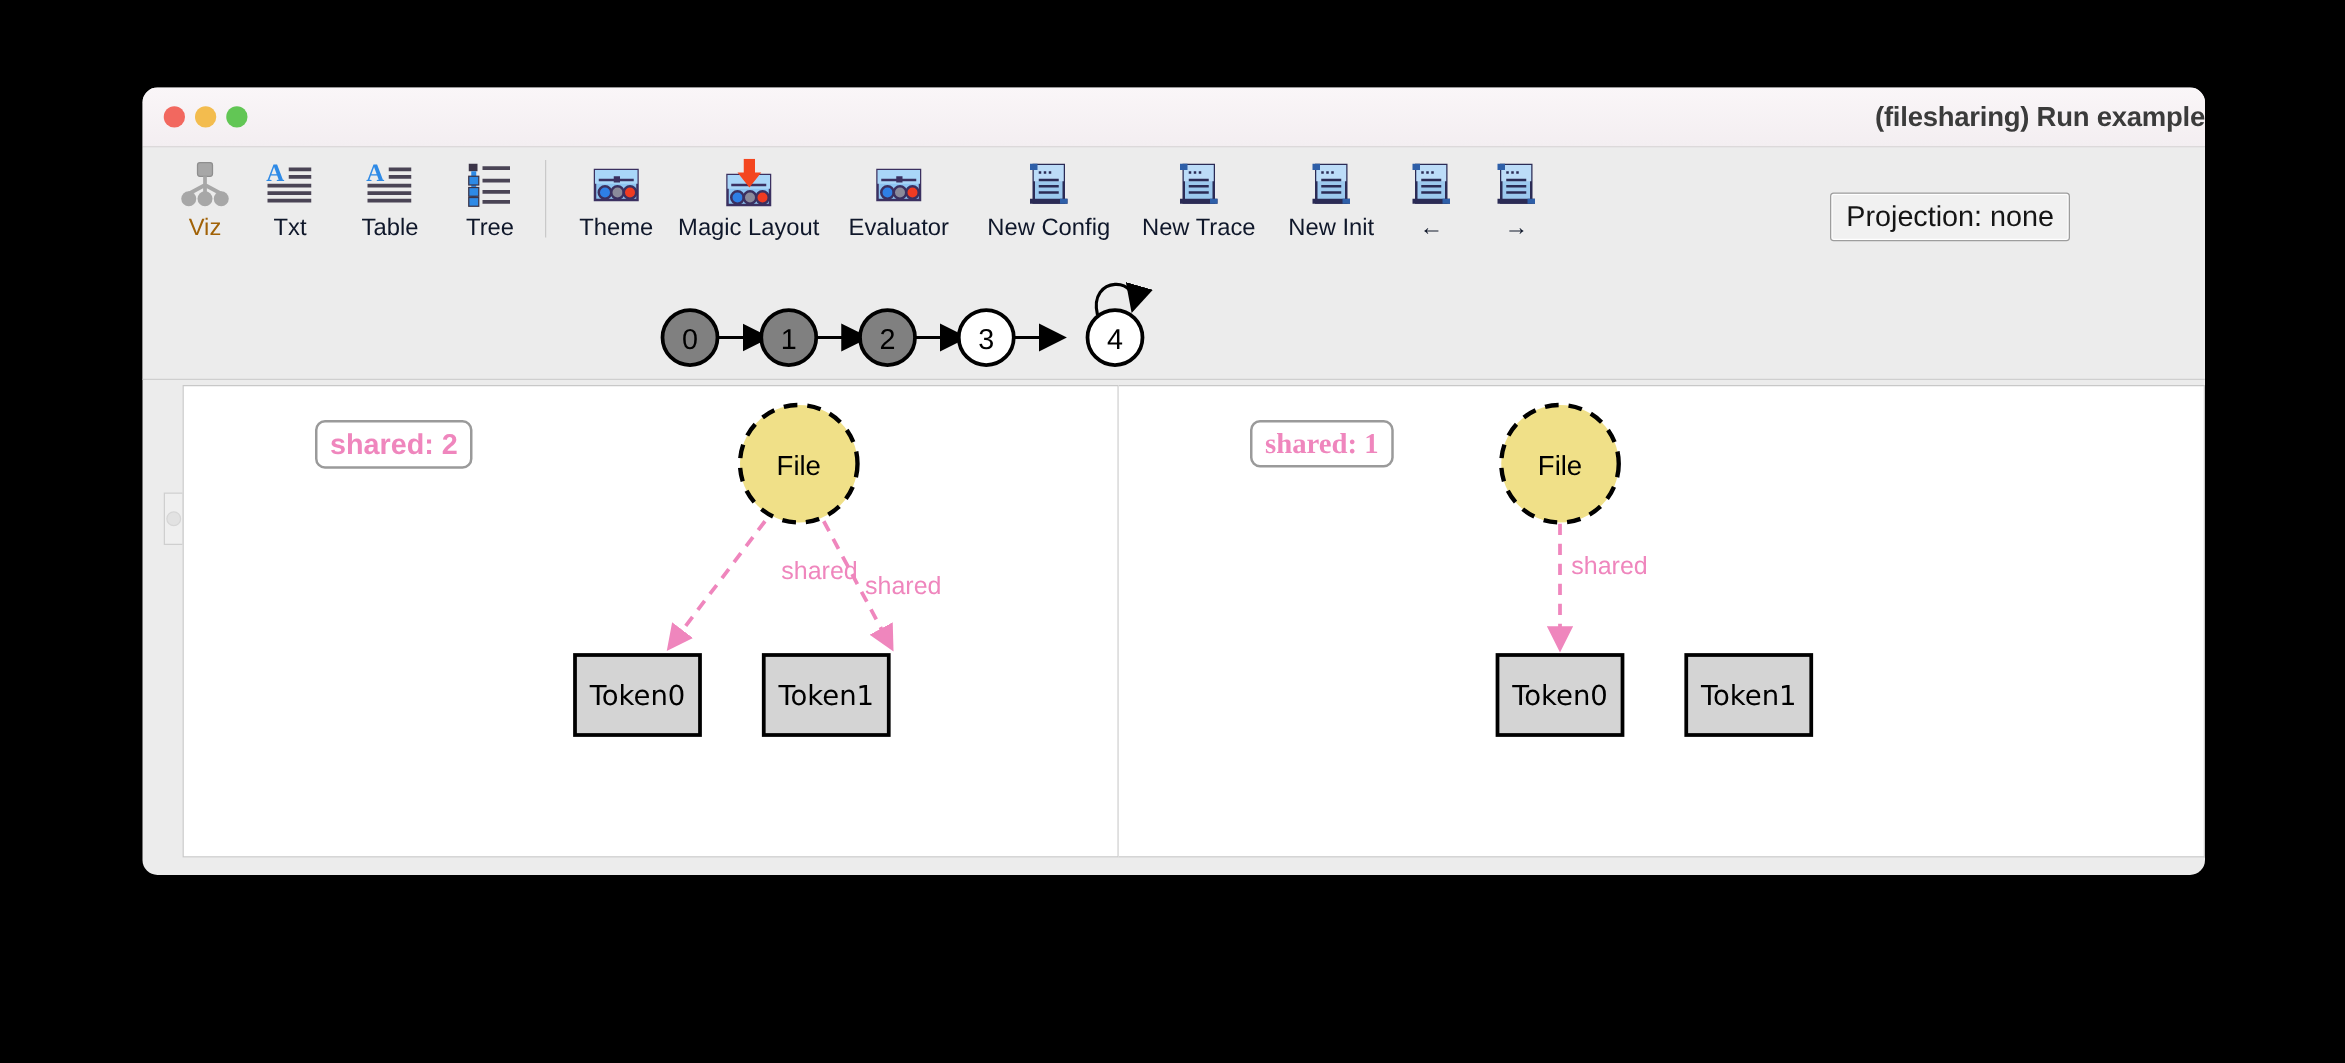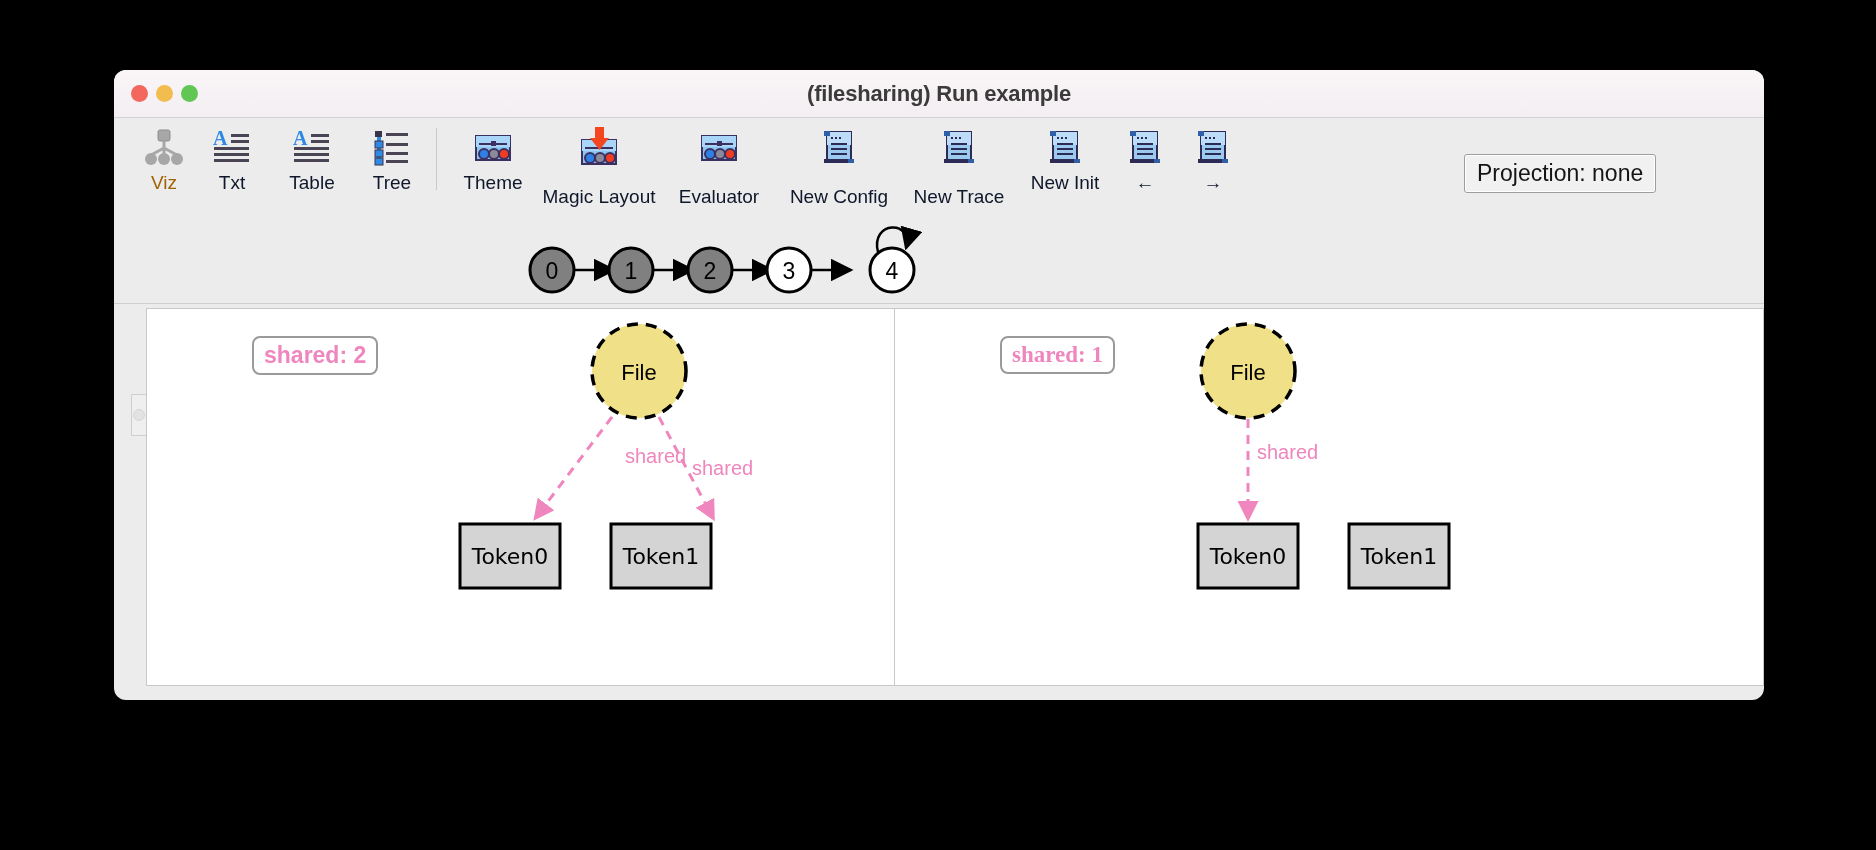--- a/index.html
+++ b/index.html
@@ -29,21 +29,21 @@
   #titlebar {
     height: 47px;
     background: linear-gradient(#faf6f8, #f3eef1);
     border-bottom: 1px solid #d6d2d4;
     position: relative;
   }
   #title-text {
     position: absolute;
     left: 0; right: 0; top: 0;
     line-height: 47px;
-    text-align: center;
+    text-align: right;
     font-size: 22px;
     font-weight: bold;
     color: #3b3b3b;
     letter-spacing: -0.2px;
   }
   .traffic-lights {
     position: absolute;
     left: 17px;
     top: 15px;
     display: flex;
@@ -80,21 +80,21 @@
     align-items: center;
     justify-content: center;
   }
   .tool-btn .lbl {
     font-size: 19px;
     color: #0f172a;
     margin-top: 2px;
     white-space: nowrap;
   }
   .tool-btn.disabled .lbl { color: #a16207; }
-  .tool-btn.wide { width: 120px; gap: 14px; }
+  .tool-btn.wide { width: 120px; }
   .tool-btn.narrow { width: 68px; }
   .tool-sep {
     width: 1px;
     height: 62px;
     background: #c9c9c9;
     margin: 10px 10px 0 10px;
   }
   .arrow-glyph { font-size: 26px; color: #1d1d1d; line-height: 44px; }
 
   #projection-btn {

